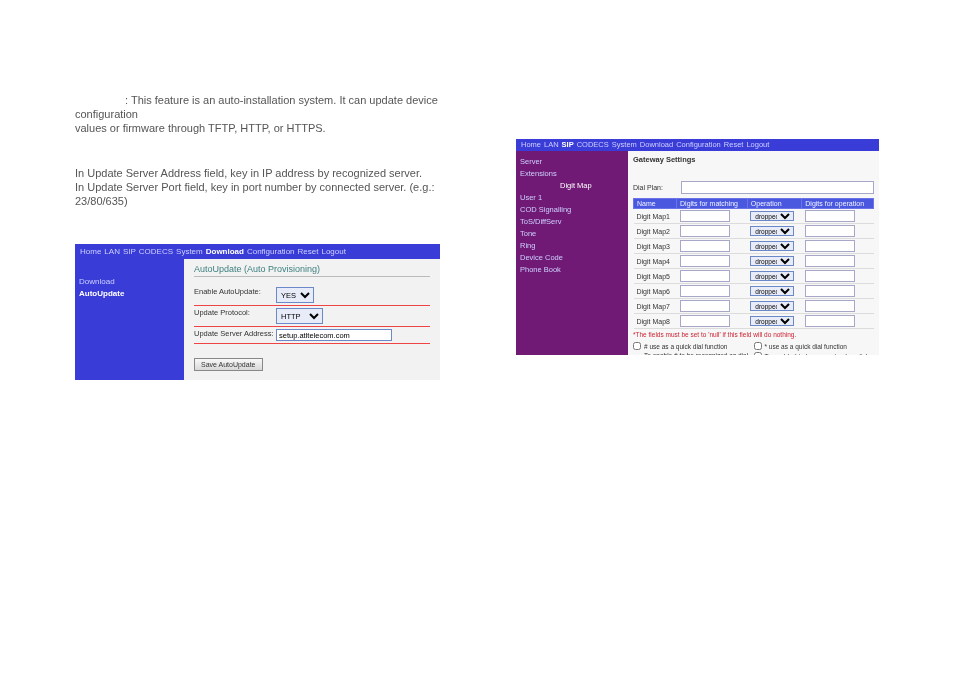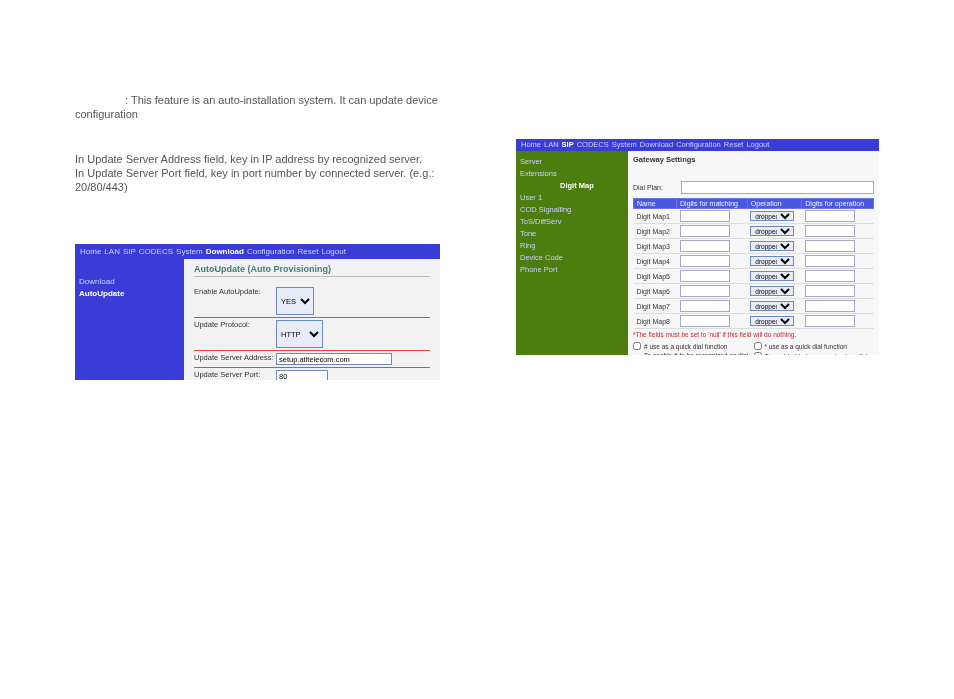--- a/index.html
+++ b/index.html
@@ -62,39 +62,39 @@
   .ui-left .side .active-side { color: #ffffff; font-weight: bold; }
 
   .ui-left .content {
     flex: 1;
     background: #f2f2f2;
     color: #333333;
     padding: 5px 10px;
   }
   .ui-left .content .title {
     color: #3b7e7e;
-    font-weight: bold;
+    font-weight: normal;
     font-size: 9px;
     border-bottom: 1px solid #bbbbbb;
     padding-bottom: 2px;
     margin-bottom: 8px;
   }
   .ui-left .row {
     display: flex;
     align-items: flex-start;
     border-bottom: 1px solid #ef4444;
     padding: 2px 0;
     font-size: 7.5px;
     color: #333;
   }
   .ui-left .row .lbl { width: 82px; }
   .ui-left .row .ctl { flex: 1; }
   .ui-left .ctl select {
     font-size: 7.5px;
-    height: 28px;
+    height: 16px;
     border: 1px solid #6b88c8;
     background: #e8ecf8;
   }
   .ui-left .ctl input[type="text"] {
     font-size: 7.5px;
     height: 10px;
     border: 1px solid #6b88c8;
     background: #ffffff;
     padding: 0 2px;
   }
@@ -127,26 +127,26 @@
     background: #3a3cd8;
     padding-left: 5px;
     color: #cdd0ff;
   }
   .ui-right .navbar span { margin-right: 3px; cursor: pointer; }
   .ui-right .navbar .active { color: #ffffff; font-weight: bold; }
 
   .ui-right .body { display: flex; height: calc(100% - 12px); }
   .ui-right .side {
     width: 105px;
-    background: #4d7c0f;
+    background: #701a75;
     padding: 6px 3px 0 4px;
     color: #cdd0ff;
   }
   .ui-right .side .item { margin-bottom: 3px; cursor: pointer; }
-  .ui-right .side .active-side { color: #ffffff; font-weight: bold; padding-left: 40px; }
+  .ui-right .side .active-side { color: #ffffff; font-weight: normal; padding-left: 40px; }
 
   .ui-right .content {
     flex: 1;
     background: #f7f7f7;
     color: #333333;
     padding: 4px 5px 4px 5px;
   }
   .ui-right .content .title {
     color: #333333;
     font-weight: bold;
@@ -213,24 +213,25 @@
   .ui-right .checks input[type="checkbox"]{
     width:8px; height:8px; margin:0 3px 0 0;
   }
 </style>
 </head>
 <body>
 
 <div class="intro">
   <div class="p1">
     <span class="indent">: This feature is an auto-installation system. It can update device configuration</span><br>
+    <span>values or firmware through TFTP, HTTP, or HTTPS.</span>
   </div>
   <br>
   <div class="p2">In Update Server Address field, key in IP address by recognized server.</div>
-  <div class="p3">In Update Server Port field, key in port number by connected server.  (e.g.: 20/80/443)</div>
+  <div class="p3">In Update Server Port field, key in port number by connected server.  (e.g.: 23/80/635)</div>
 </div>
 
 <div class="ui-left">
   <div class="navbar" id="left-nav"><span>Home</span><span>LAN</span><span>SIP</span><span>CODECS</span><span>System</span><span class="active">Download</span><span>Configuration</span><span>Reset</span><span>Logout</span></div>
   <div class="body">
     <div class="side" id="left-side">
         <div class="item">Download</div>
         <div class="item active-side">AutoUpdate</div>
       </div>
     <div class="content">
@@ -250,46 +251,40 @@
         </div>
       </div>
 
       <div class="row">
         <div class="lbl">Update Server Address:</div>
         <div class="ctl">
           <input type="text" style="width: 110px;" value="setup.atltelecom.com">
         </div>
       </div>
 
-      <div class="row">
-        <div class="lbl">Update Server Port:</div>
-        <div class="ctl">
-          <input type="text" style="width: 46px;" value="80">
-        </div>
-      </div>
 
       <div class="savebtn">Save AutoUpdate</div>
     </div>
   </div>
 </div>
 
 <div class="ui-right">
   <div class="navbar" id="right-nav"><span>Home</span><span>LAN</span><span class="active">SIP</span><span>CODECS</span><span>System</span><span>Download</span><span>Configuration</span><span>Reset</span><span>Logout</span></div>
   <div class="body">
     <div class="side" id="right-side">
         <div class="item">Server</div>
         <div class="item">Extensions</div>
         <div class="item active-side">Digit Map</div>
         <div class="item">User 1</div>
         <div class="item">COD Signalling</div>
         <div class="item">ToS/DiffServ</div>
         <div class="item">Tone</div>
         <div class="item">Ring</div>
         <div class="item">Device Code</div>
-        <div class="item">Phone Port</div>
+        <div class="item">Phone Book</div>
       </div>
     <div class="content">
       <div class="title">Gateway Settings</div>
 
       <div class="dialrow">
         <div class="lbl">Dial Plan:</div>
         <input type="text" value="" style="">
       </div>
 
       <table>

